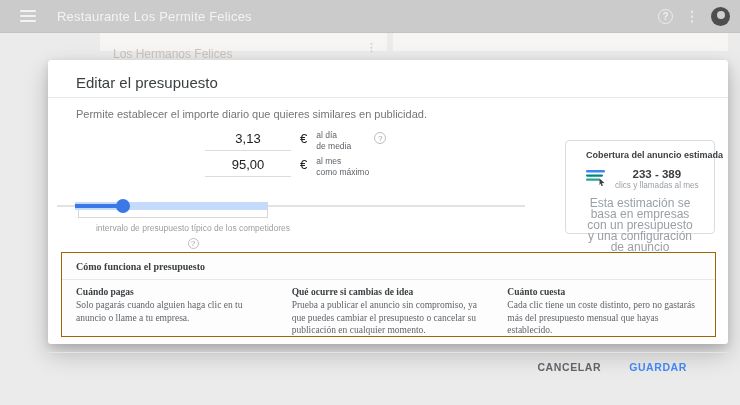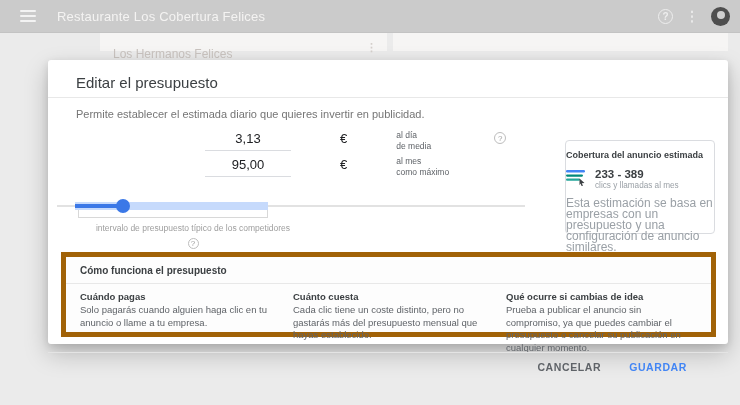--- a/index.html
+++ b/index.html
@@ -27,21 +27,21 @@
   .bg-kebab { position:absolute; right:10px; top:8px; color:#d4cfcb; font-size:11px; font-weight:bold; }
 
   
   .dialog { position:absolute; left:48px; top:60px; width:680px; height:284px; background:#ffffff; border-radius:3px;
             box-shadow:0 10px 24px rgba(0,0,0,0.22), 0 3px 8px rgba(0,0,0,0.12); }
   .dialog-title { position:absolute; left:28px; top:14px; font-size:15px; color:#3c4043; }
   .dialog-title-divider { position:absolute; left:0; top:37px; width:100%; height:1px; background:#e8e8e8; }
   .dialog-desc { position:absolute; left:28px; top:48px; font-size:11px; color:#757575; }
 
   
-  .budget-row { position:absolute; left:157px; display:flex; align-items:flex-start;gap:40px; }
+  .budget-row { position:absolute; left:157px; display:flex; align-items:flex-start; }
   .budget-row.daily { top:70px; }
   .budget-row.monthly { top:96px; }
   .budget-input { width:86px; border:none; border-bottom:1px solid #dadce0; font-family:"Liberation Sans",sans-serif;
                   font-size:13px; color:#202124; text-align:center; padding:1px 2px 4px 2px; outline:none; background:transparent; }
   .euro { font-size:13px; color:#202124; margin-left:9px; margin-top:1px; }
   .unit-label { margin-left:9px; font-size:8.5px; line-height:10.5px; color:#5f6368; }
   .mini-help { width:12px; height:12px; border:1px solid #bdbdbd; border-radius:50%; color:#9e9e9e; font-size:8px;
                line-height:11px; text-align:center; margin-left:23px; margin-top:2px; cursor:pointer; flex:none; }
 
   
@@ -50,31 +50,31 @@
   .slider-band { position:absolute; left:18px; top:4px; width:193px; height:8px; background:#c6dafc; }
   .slider-fill { position:absolute; left:18px; top:6px; width:48px; height:4px; background:#3b78e7; }
   .slider-thumb { position:absolute; left:59px; top:1px; width:14px; height:14px; border-radius:50%; background:#3b78e7; cursor:grab; }
   .range-bracket { position:absolute; left:30px; top:150px; width:190px; height:8px;
                    border-left:1px solid #d8d8d8; border-right:1px solid #d8d8d8; border-bottom:1px solid #d8d8d8; }
   .slider-caption { position:absolute; left:27px; top:163px; width:236px; text-align:center; font-size:8.5px; color:#9e9e9e;
                     display:flex; align-items:center; justify-content:center; gap:5px;flex-direction:column; }
   .slider-caption .mini-help { margin:0; width:11px; height:11px; line-height:10px; }
 
   
-  .coverage { position:absolute; left:517px; top:80px; width:150px; height:94px; border:1px solid #dadce0; border-radius:4px; padding:9px 0; }
+  .coverage { position:absolute; left:517px; top:80px; width:150px; height:94px; border:1px solid #dadce0; border-radius:4px; padding:9px 20px;text-align:center; }
   .coverage-title { font-size:9px; font-weight:bold; color:#3c4043; white-space:nowrap; }
   .coverage-row { display:flex; margin-top:8px; }
   .reach-icon { width:22px; height:17px; flex:none; margin-top:1px; }
   .coverage-num { margin-left:7px; }
   .coverage-range { font-size:11.5px; font-weight:bold; color:#3c4043; }
   .coverage-range-label { font-size:8.2px; color:#9aa0a6; margin-top:1px; white-space:nowrap; }
   .coverage-note { margin-top:8px; font-size:12px; line-height:11px; color:#9aa0a6; }
 
   
-  .how-panel { position:absolute; left:13px; top:192px; width:655px; height:85px; border:5px solid #a16207; background:#fdfdfd; }
+  .how-panel { position:absolute; left:13px; top:192px; width:655px; height:85px; border:1px solid #a16207; background:#fdfdfd;font-family:Liberation Serif, serif; }
   .how-title { font-size:10px; font-weight:bold; color:#3c4043; padding:8px 14px 7px 14px; }
   .how-divider { height:1px; background:#e8e8e8; }
   .how-cols { display:flex; padding:7px 14px; gap:22px; }
   .how-col { flex:1; }
   .how-col-title { font-size:9.5px; font-weight:bold; color:#3c4043; margin-bottom:2px; }
   .how-col-text { font-size:9.5px; line-height:12.5px; color:#5f6368; }
 
   
   .footer-divider { position:absolute; left:0; top:292px; width:100%; height:1px; background:#e4e4e4; }
   .footer { position:absolute; right:31px; top:293px; height:28px; display:flex; align-items:center; gap:8px; }
@@ -85,38 +85,38 @@
 </style>
 </head>
 <body>
 
 <div class="appbar">
   <div class="hamburger">
       <span></span>
       <span></span>
       <span></span>
     </div>
-  <div class="appbar-title">Restaurante Los Cobertura Felices</div>
+  <div class="appbar-title">Restaurante Los Permite Felices</div>
   <div class="appbar-right">
     <div class="help-circle">?</div>
     <div class="kebab">⋮</div>
     <div class="avatar"></div>
   </div>
 </div>
 
 <div class="bg-card a">
   <div class="bg-card-text">Los Hermanos Felices</div>
   <div class="bg-kebab">⋮</div>
 </div>
 <div class="bg-card b"></div>
 
 <div class="dialog">
   <div class="dialog-title">Editar el presupuesto</div>
   <div class="dialog-title-divider"></div>
-  <div class="dialog-desc">Permite establecer el estimada diario que quieres invertir en publicidad.</div>
+  <div class="dialog-desc">Permite establecer el importe diario que quieres similares en publicidad.</div>
 
   <div class="budget-row daily">
     <input class="budget-input" value="3,13" style="">
     <span class="euro">€</span>
     <span class="unit-label">
       <span>al día</span><br>
       <span>de media</span>
     </span>
     <span class="mini-help">?</span>
   </div>
@@ -161,26 +161,26 @@
 
   <div class="how-panel">
     <div class="how-title">Cómo funciona el presupuesto</div>
     <div class="how-divider"></div>
     <div class="how-cols">
       <div class="how-col">
         <div class="how-col-title">Cuándo pagas</div>
         <div class="how-col-text">Solo pagarás cuando alguien haga clic en tu anuncio o llame a tu empresa.</div>
       </div>
       <div class="how-col">
+        <div class="how-col-title">Qué ocurre si cambias de idea</div>
+        <div class="how-col-text">Prueba a publicar el anuncio sin compromiso, ya que puedes cambiar el presupuesto o cancelar su publicación en cualquier momento.</div>
+      </div>
+      <div class="how-col">
         <div class="how-col-title">Cuánto cuesta</div>
         <div class="how-col-text">Cada clic tiene un coste distinto, pero no gastarás más del presupuesto mensual que hayas establecido.</div>
-      </div>
-      <div class="how-col">
-        <div class="how-col-title">Qué ocurre si cambias de idea</div>
-        <div class="how-col-text">Prueba a publicar el anuncio sin compromiso, ya que puedes cambiar el presupuesto o cancelar su publicación en cualquier momento.</div>
       </div>
     </div>
   </div>
 
   <div class="footer-divider"></div>
   <div class="footer">
     <button class="btn cancel">CANCELAR</button>
     <button class="btn save">GUARDAR</button>
   </div>
 </div>

